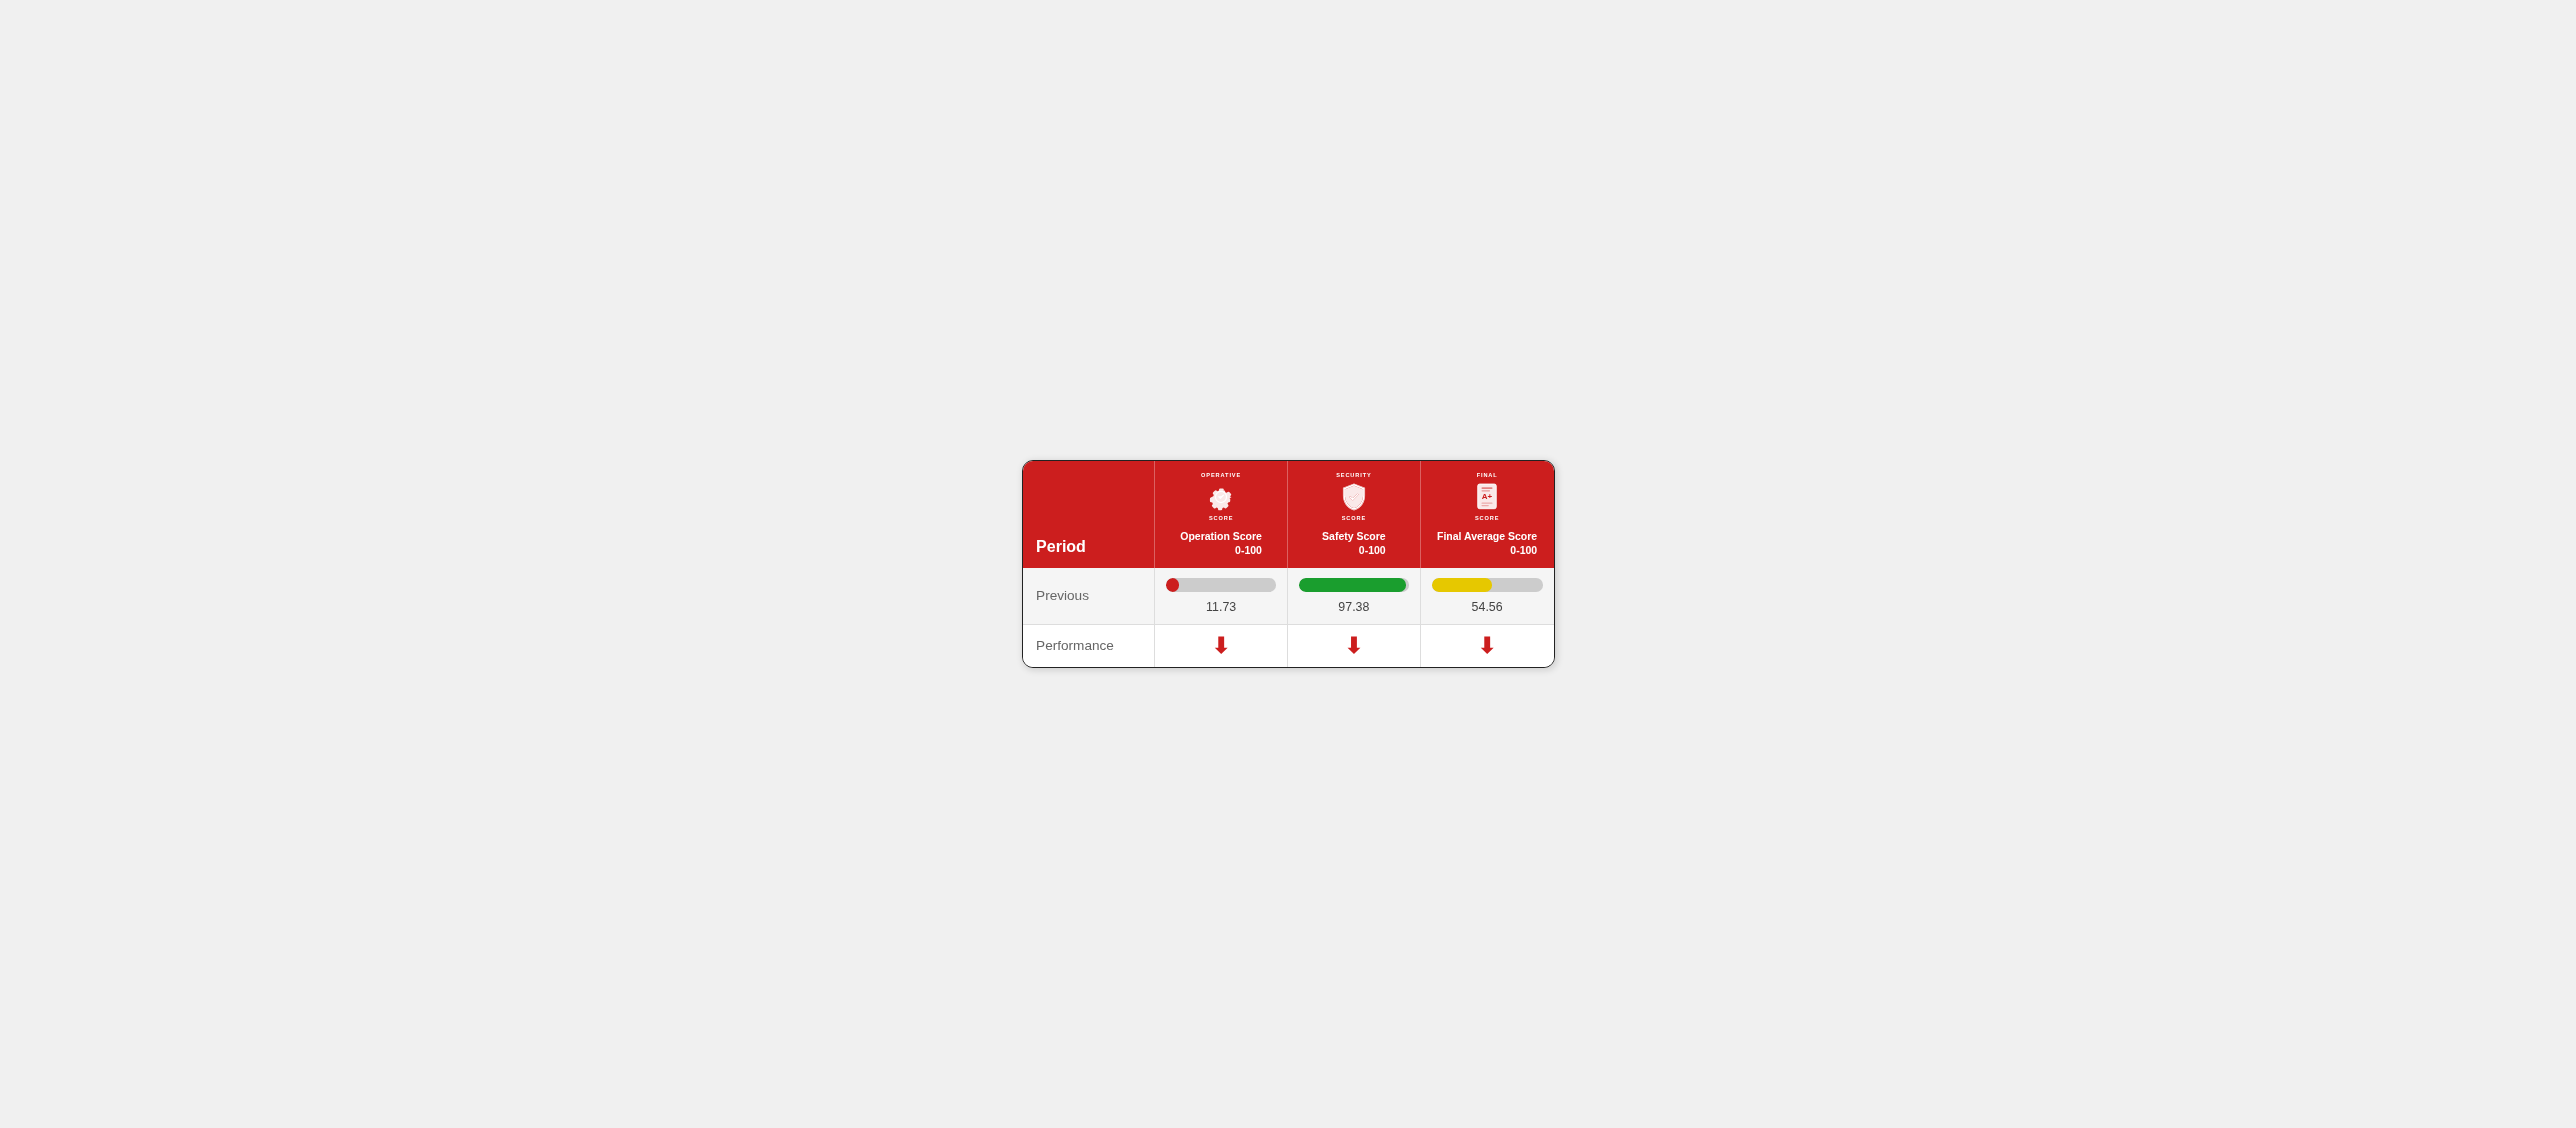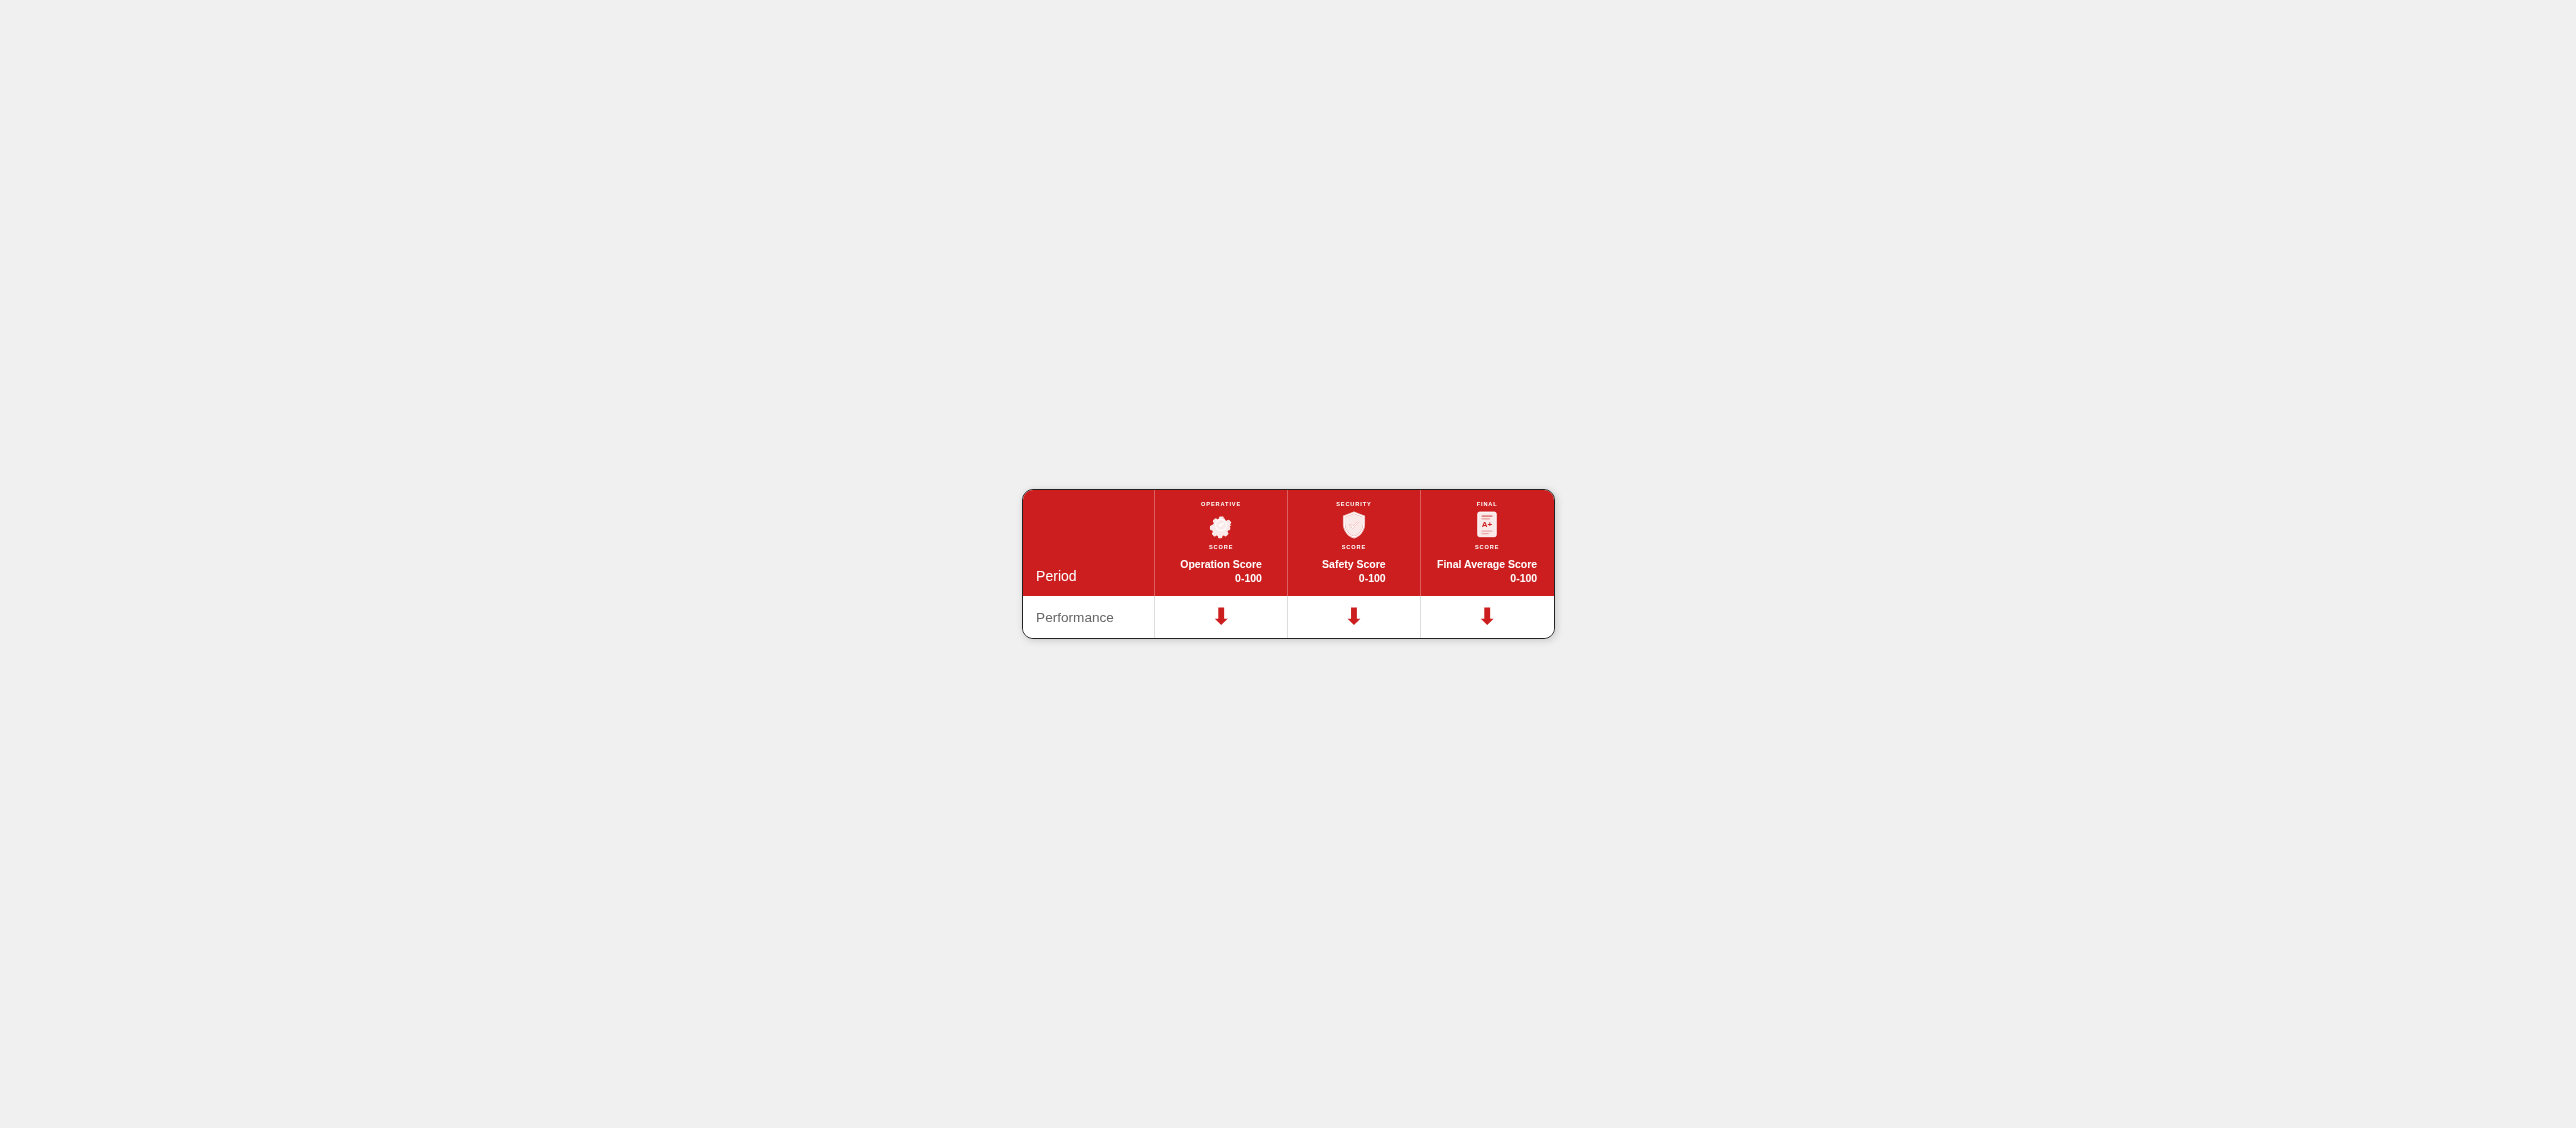--- a/index.html
+++ b/index.html
@@ -41,22 +41,22 @@
     .header-cell:last-child { border-right: none; }
 
     .header-cell.period-cell {
       align-items: flex-start;
       justify-content: flex-end;
       padding-left: 13.6px;
       padding-bottom: 13.6px;
     }
 
     .period-label {
-      font-size: 14px;
-      font-weight: 400;
+      font-size: 16px;
+      font-weight: 700;
       color: #fff;
       line-height: 1;
     }
 
     .icon-area {
       display: flex;
       flex-direction: column;
       align-items: center;
       margin-bottom: 5px;
     }
@@ -220,20 +220,43 @@
       </div>
       <div class="col-title">
         <span>Final Average Score</span><br>
         <span>0-100</span>
       </div>
     </div>
 
   </div>
 
 
+  <div class="data-row alt">
+    <div class="data-cell row-label-cell">
+      <span class="row-label">Previous</span>
+    </div>
+    <div class="data-cell">
+      <div class="bar-container">
+        <div class="bar-fill" style="width: 11.73%; background-color: #cc1e1e; border-radius: 6.8px;"></div>
+      </div>
+      <span class="score-value">11.73</span>
+    </div>
+    <div class="data-cell">
+      <div class="bar-container">
+        <div class="bar-fill" style="width: 97.38%; background-color: #1a9e2e;"></div>
+      </div>
+      <span class="score-value">97.38</span>
+    </div>
+    <div class="data-cell">
+      <div class="bar-container">
+        <div class="bar-fill" style="width: 54.56%; background-color: #e6c800;"></div>
+      </div>
+      <span class="score-value">54.56</span>
+    </div>
+  </div>
 
   <div class="data-row">
     <div class="data-cell row-label-cell">
       <span class="row-label">Performance</span>
     </div>
     <div class="data-cell">
       <span class="performance-arrow">⬇</span>
     </div>
     <div class="data-cell">
       <span class="performance-arrow">⬇</span>

